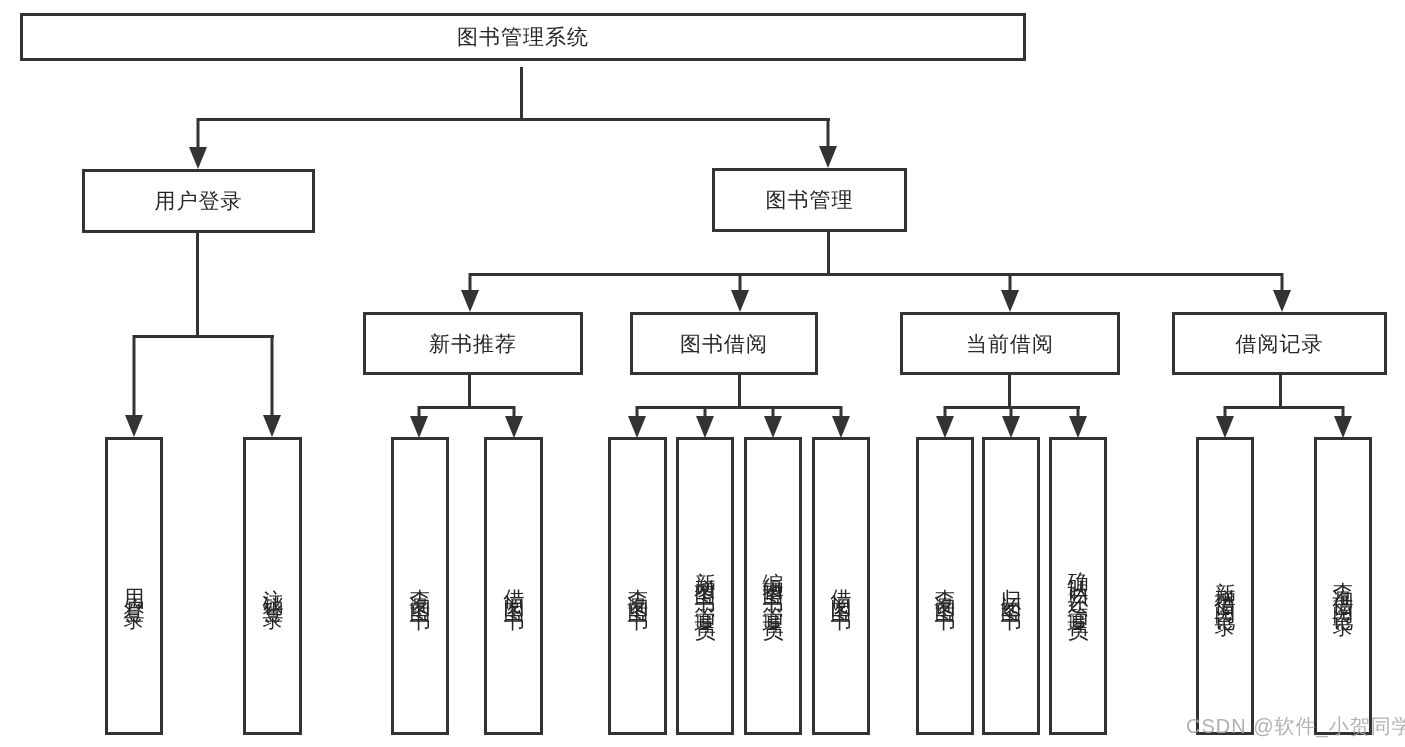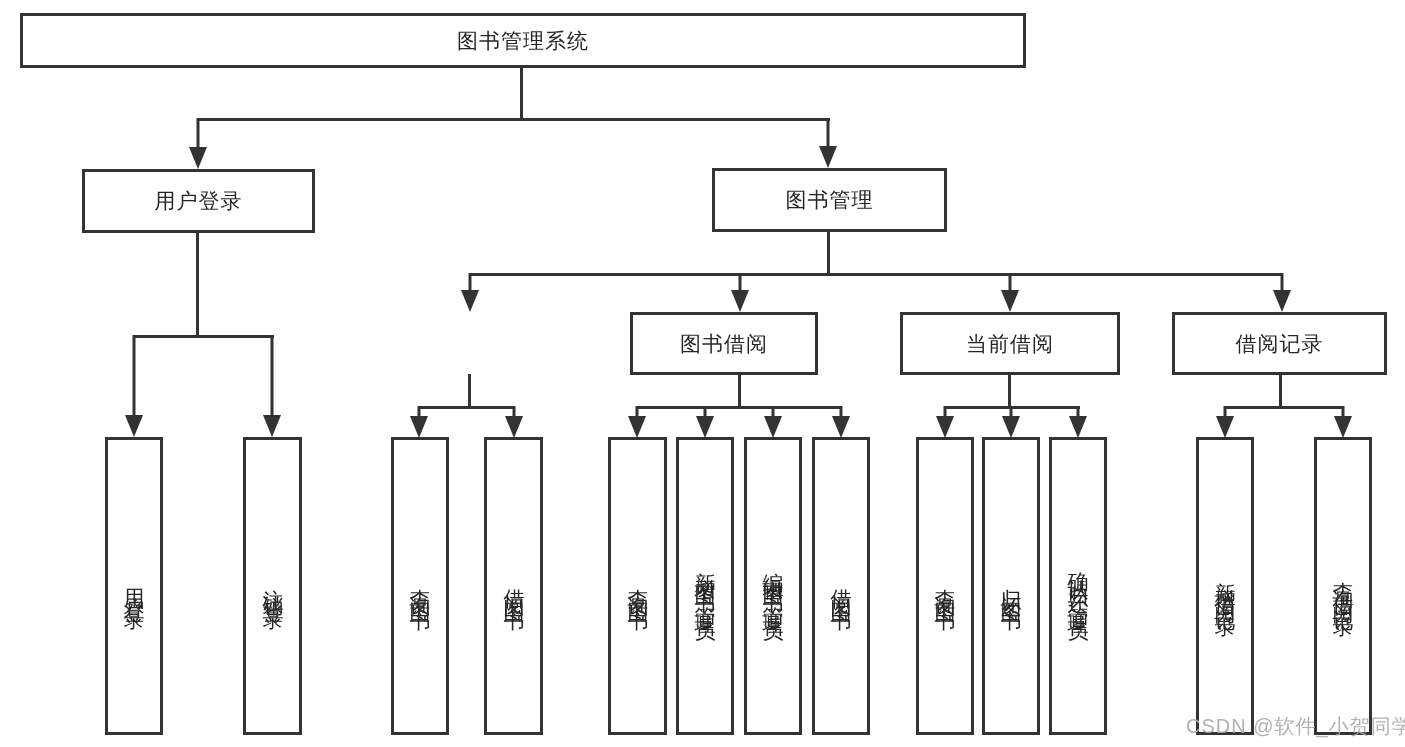--- a/index.html
+++ b/index.html
@@ -17,21 +17,21 @@
     box-sizing:border-box;
     border:3px solid #333333;
     background:#ffffff;
     display:flex;
     align-items:center;
     justify-content:center;
     font-size:21px;
     letter-spacing:1px;
     white-space:nowrap;
   }
-  .root{left:20px;top:13px;width:1006px;height:55px;}
+  .root{left:20px;top:13px;width:1006px;height:48px;}
   .lvl2{height:64px;}
   .lvl3{top:312px;height:63px;}
   
   .leaf{
     position:absolute;
     box-sizing:border-box;
     top:437px;height:298px;
     border:3px solid #333333;
     background:#ffffff;
     writing-mode:vertical-rl;
@@ -73,34 +73,35 @@
 <div class="canvas">
 
   <div class="box root">图书管理系统</div>
 
   <div class="vline" style="left:520px;top:67px;height:51px"></div>
   <div class="hline" style="left:197px;top:118px;width:633px"></div>
   <div class="arrow" style="left:189px;top:118px;height:51px"></div>
   <div class="arrow" style="left:819px;top:118px;height:50px"></div>
 
   <div class="box lvl2" style="left:82px;top:169px;width:233px">用户登录</div>
-  <div class="box lvl2" style="left:712px;top:168px;width:235px">图书管理</div>
+  <div class="box lvl2" style="left:712px;top:168px;width:195px">图书管理</div>
 
   <div class="vline" style="left:196px;top:232px;height:103px"></div>
   <div class="hline" style="left:133px;top:335px;width:141px"></div>
   <div class="arrow" style="left:125px;top:335px;height:102px"></div>
   <div class="arrow" style="left:263px;top:335px;height:102px"></div>
 
   <div class="vline" style="left:827px;top:231px;height:42px"></div>
   <div class="hline" style="left:469px;top:273px;width:814px"></div>
   <div class="arrow" style="left:461px;top:273px;height:39px"></div>
   <div class="arrow" style="left:731px;top:273px;height:39px"></div>
   <div class="arrow" style="left:1001px;top:273px;height:39px"></div>
   <div class="arrow" style="left:1273px;top:273px;height:39px"></div>
 
+  <div class="box lvl3" style="left:363px;width:220px">新书推荐</div>
   <div class="box lvl3" style="left:630px;width:188px">图书借阅</div>
   <div class="box lvl3" style="left:1172px;width:215px">借阅记录</div>
   <div class="box lvl3" style="left:900px;width:220px">当前借阅</div>
 
   <div class="vline" style="left:468px;top:374px;height:33px"></div>
   <div class="hline" style="left:418px;top:406px;width:97px"></div>
   <div class="arrow" style="left:410px;top:406px;height:32px"></div>
   <div class="arrow" style="left:505px;top:406px;height:32px"></div>
 
   <div class="vline" style="left:738px;top:374px;height:33px"></div>

